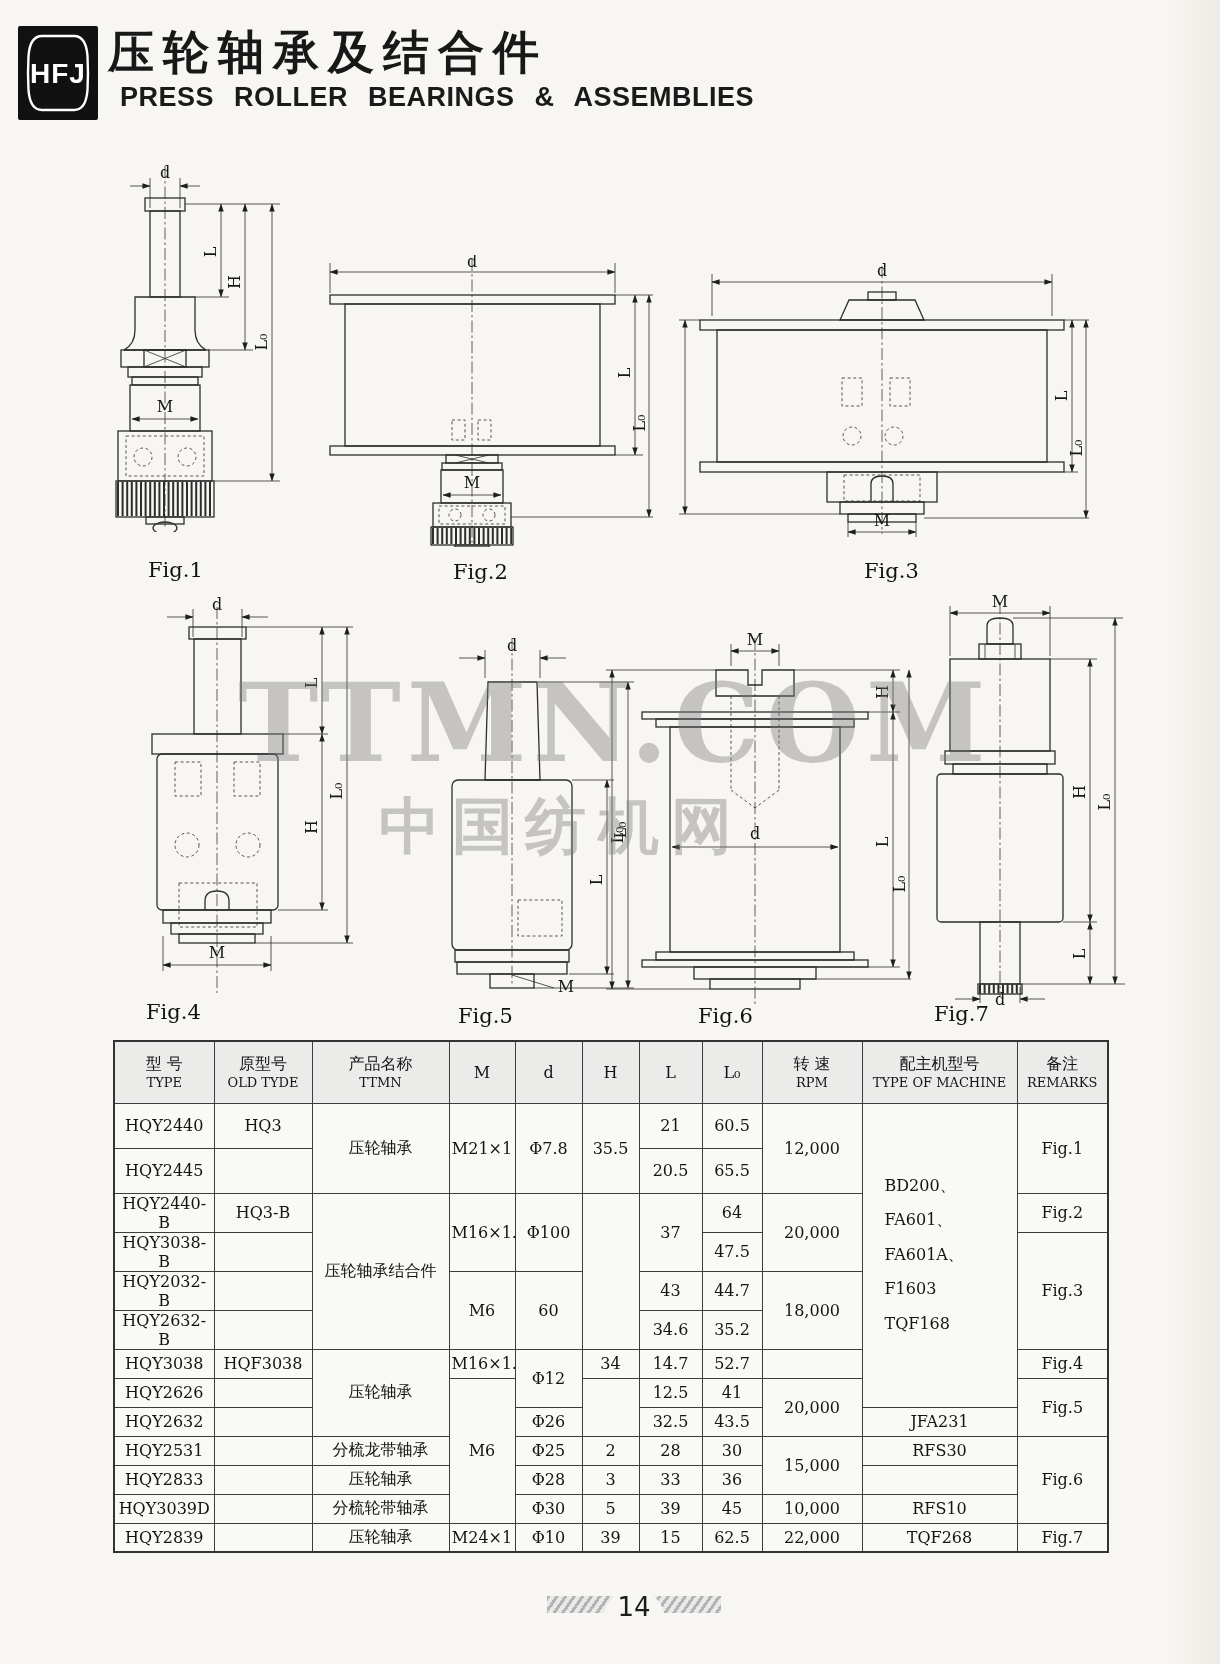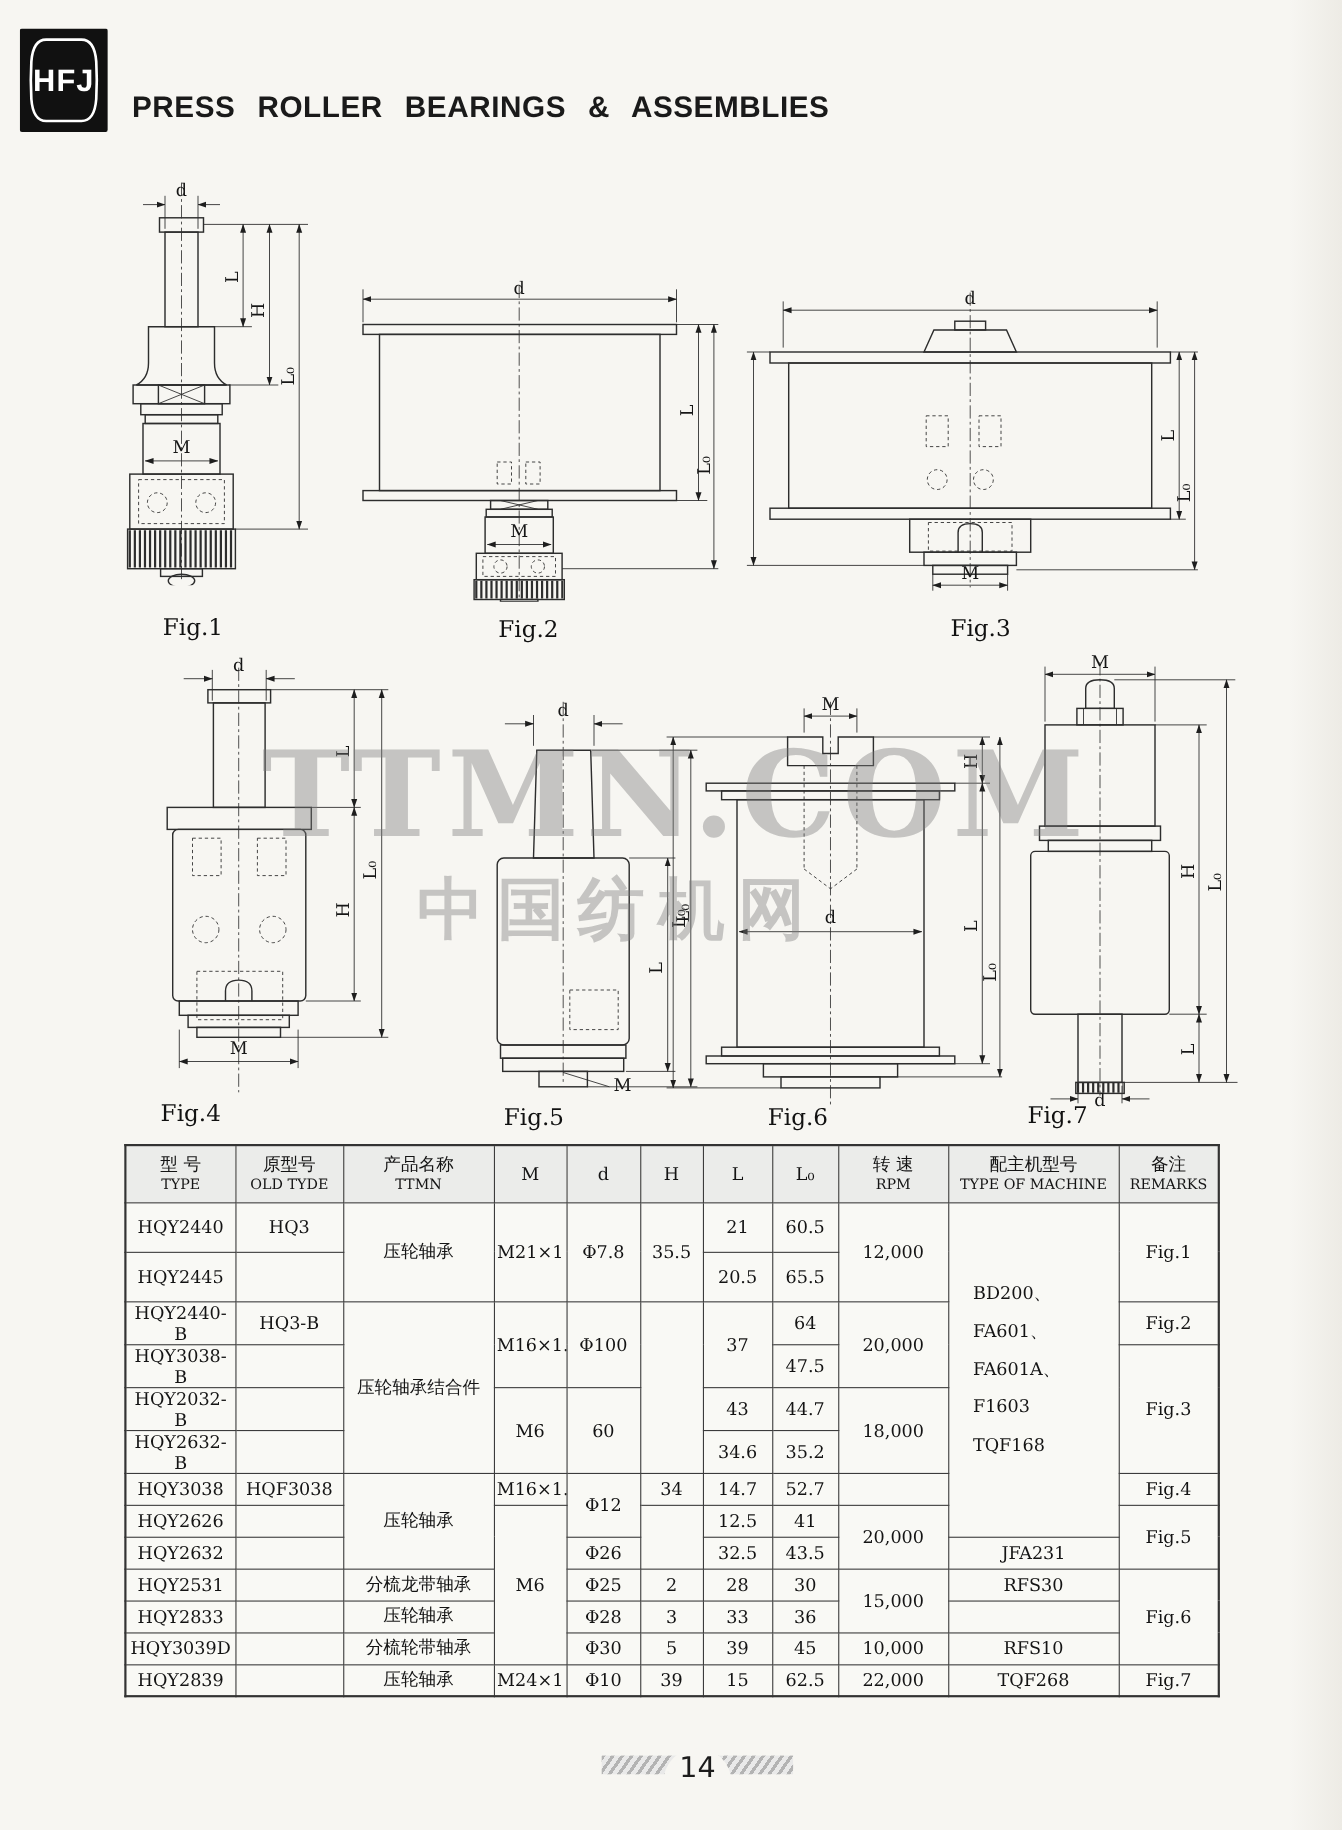--- a/index.html
+++ b/index.html
@@ -31,21 +31,21 @@
          font-weight:bold; font-size:108px; letter-spacing:6px; color:rgba(122,122,122,0.40);text-align:center; }
   .wm2 { position:absolute; left:352px; top:786px; z-index:5; font-family:"DejaVu Sans",sans-serif;
          font-weight:bold; font-size:61px; letter-spacing:12px; color:rgba(122,122,122,0.40);margin-left:27px; }
 
   
   .spec-table { position:absolute; left:113px; top:1040px; width:994px;
                 border-collapse:collapse; table-layout:fixed; background:#f9f9f5;
                 border:2px solid #333; }
   .spec-table th, .spec-table td { border:1px solid #3c3c3c; text-align:center;
                 vertical-align:middle; padding:0 2px; font-size:16px; color:#141414; overflow:hidden; }
-  .spec-table thead tr { height:52px; }
+  .spec-table thead tr { height:62px; }
   .spec-table thead th { background:#ebecea; font-weight:normal; }
   .th-zh { font-size:16px; line-height:1.45; }
   .th-en { font-size:13px; line-height:1.3; }
   .spec-table tbody tr { height:29px; }
   .spec-table tbody tr.tall { height:45px; }
   .machine-big { white-space:pre-line; text-align:left !important; padding-left:22px !important;
                  line-height:2.15; }
 
   
   .footer-band { position:absolute; left:547px; top:1596px; width:174px; height:17px; }
@@ -59,20 +59,21 @@
 </head>
 <body>
 
 <div class="page">
 
   <svg class="logo-svg" width="80" height="94" viewBox="0 0 80 94">
     <rect x="0" y="0" width="80" height="94" rx="2" fill="#111"></rect>
     <path d="M24,10 Q12,10 10.5,30 Q9.5,47 10.5,64 Q12,84 24,84 L56,84 Q68,84 69.5,64 Q70.5,47 69.5,30 Q68,10 56,10 Z" fill="none" stroke="#fff" stroke-width="2.4"></path>
     <text x="40" y="57" text-anchor="middle" fill="#fff" stroke="none" style="font:bold 28px 'Liberation Sans',sans-serif; letter-spacing:1px;">HFJ</text>
   </svg>
+  <div class="title-zh">压轮轴承及结合件</div>
   <div class="title-en">PRESS ROLLER BEARINGS &amp; ASSEMBLIES</div>
 
   <svg class="fig-svg" style="left:88px; top:160px;" width="200" height="372" viewBox="0 0 200 372">
     <defs>
         <marker id="a1" viewBox="0 0 10 10" refX="9.5" refY="5" markerWidth="10" markerHeight="10" orient="auto-start-reverse">
           <path d="M0,1.6 L10,5 L0,8.4 Z" fill="#1e1e1e" stroke="none"></path>
         </marker>
       </defs>
     <line class="cl" x1="77" y1="6" x2="77" y2="368"></line>
     <line class="thin" x1="62" y1="48" x2="62" y2="18"></line>

